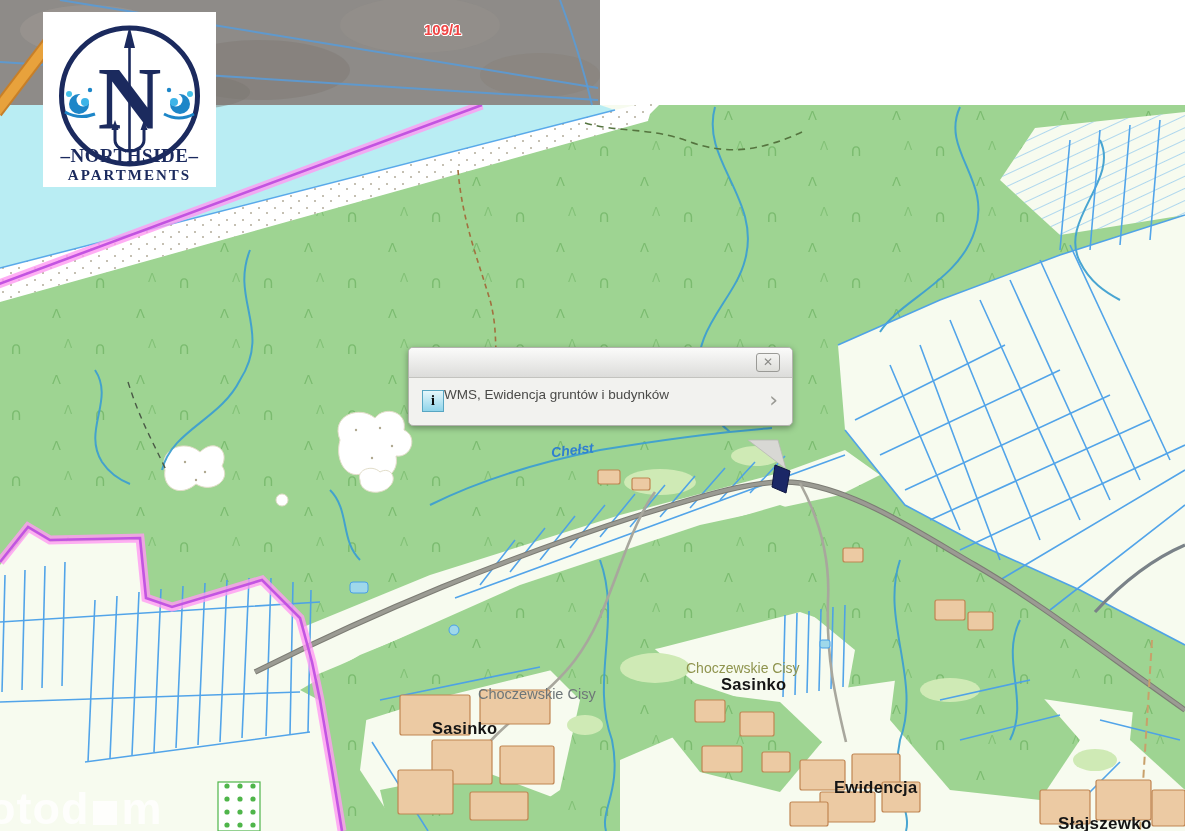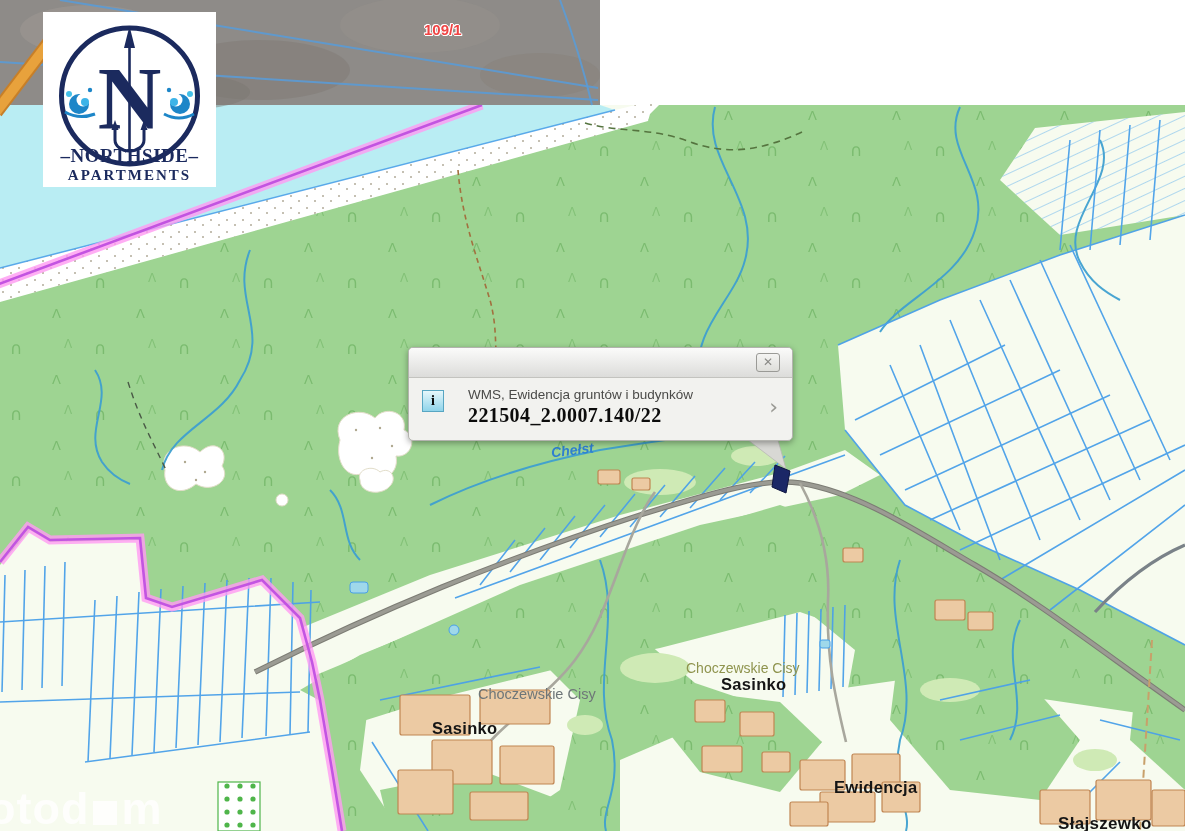--- a/index.html
+++ b/index.html
@@ -27,21 +27,21 @@
   .popup-header{height:29px;background:linear-gradient(#fbfbfa,#dcdcda);
                 border-bottom:1px solid #c3c3bf;border-radius:4px 4px 0 0;position:relative;}
   .close-btn{position:absolute;right:12px;top:5px;width:24px;height:19px;
              border:1px solid #9a9a96;border-radius:3px;background:linear-gradient(#f4f4f2,#dedeba0);
              background:linear-gradient(#f4f4f2,#dededa);color:#8a8a86;font-size:12px;line-height:17px;
              text-align:center;padding:0;cursor:pointer;font-family:"DejaVu Sans",sans-serif;}
   .popup-body{display:flex;align-items:flex-start;padding:9px 12px 13px 13px;}
   .info-icon{width:20px;height:20px;flex:0 0 20px;margin-top:3px;
              background:linear-gradient(#e6f7fb,#8fd4ea);border:1px solid #58a6c2;
              color:#0a0a0a;font:bold 14px "Liberation Serif",serif;text-align:center;line-height:20px;}
-  .popup-lines{margin-left:24px;min-width:0;}
+  .popup-lines{margin-left:0;min-width:0;}
   .popup-line1{color:#4a4a48;font-size:13.5px;line-height:16px;}
   .popup-line2{color:#0c0c0c;font-weight:bold;font-size:20px;line-height:24px;
                font-family:"Liberation Serif",serif;letter-spacing:.4px;}
   .chevron{margin-left:auto;align-self:center;color:#9a9a94;font-size:22px;line-height:20px;
            padding-right:2px;font-family:"DejaVu Sans",sans-serif;}
 
   
   .logo-box{position:absolute;left:25px;top:12px;width:173px;height:175px;background:#ffffff;margin-left:18px;}
   .logo-box svg{display:block;}
 
@@ -243,21 +243,20 @@
   <div class="lbl lbl-town lbl-slajszewko">Słajszewko</div>
 
   <div class="popup">
     <div class="popup-header">
       <button class="close-btn">✕</button>
     </div>
     <div class="popup-body">
       <div class="info-icon">i</div>
       <div class="popup-lines">
         <div class="popup-line1">WMS, Ewidencja gruntów i budynków</div>
-        <div class="popup-line2">221504_2.0007.140/22</div>
       </div>
       <div class="chevron">›</div>
     </div>
   </div>
 
   <div class="logo-box">
     <svg width="173" height="175" viewBox="0 0 173 175">
       <circle cx="86.5" cy="84" r="68" fill="none" stroke="#1b2a5e" stroke-width="5"></circle>
       <text x="86.5" y="116" text-anchor="middle" font-family="Liberation Serif,serif" font-weight="bold" font-size="88" fill="#1b2a5e">N</text>
       <g stroke="#1b2a5e" fill="#1b2a5e">

